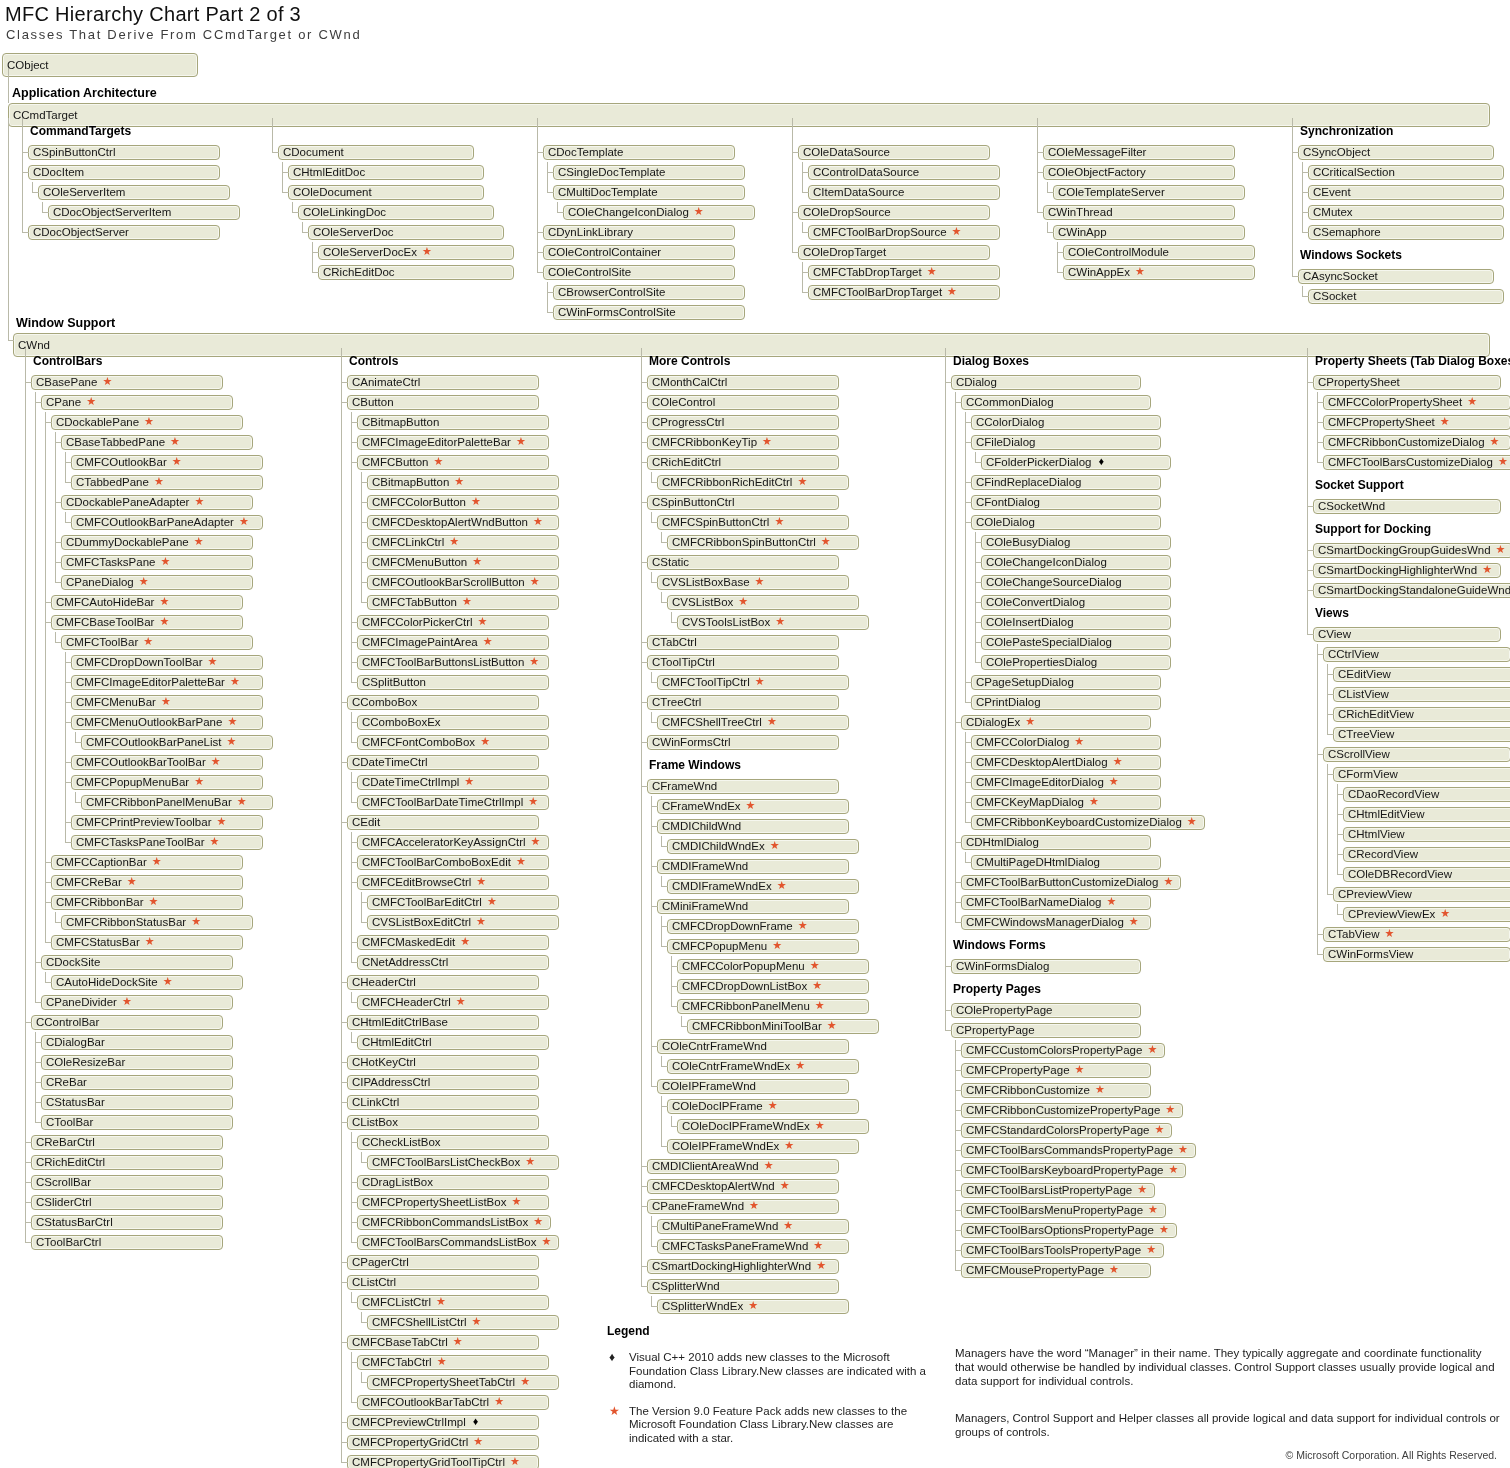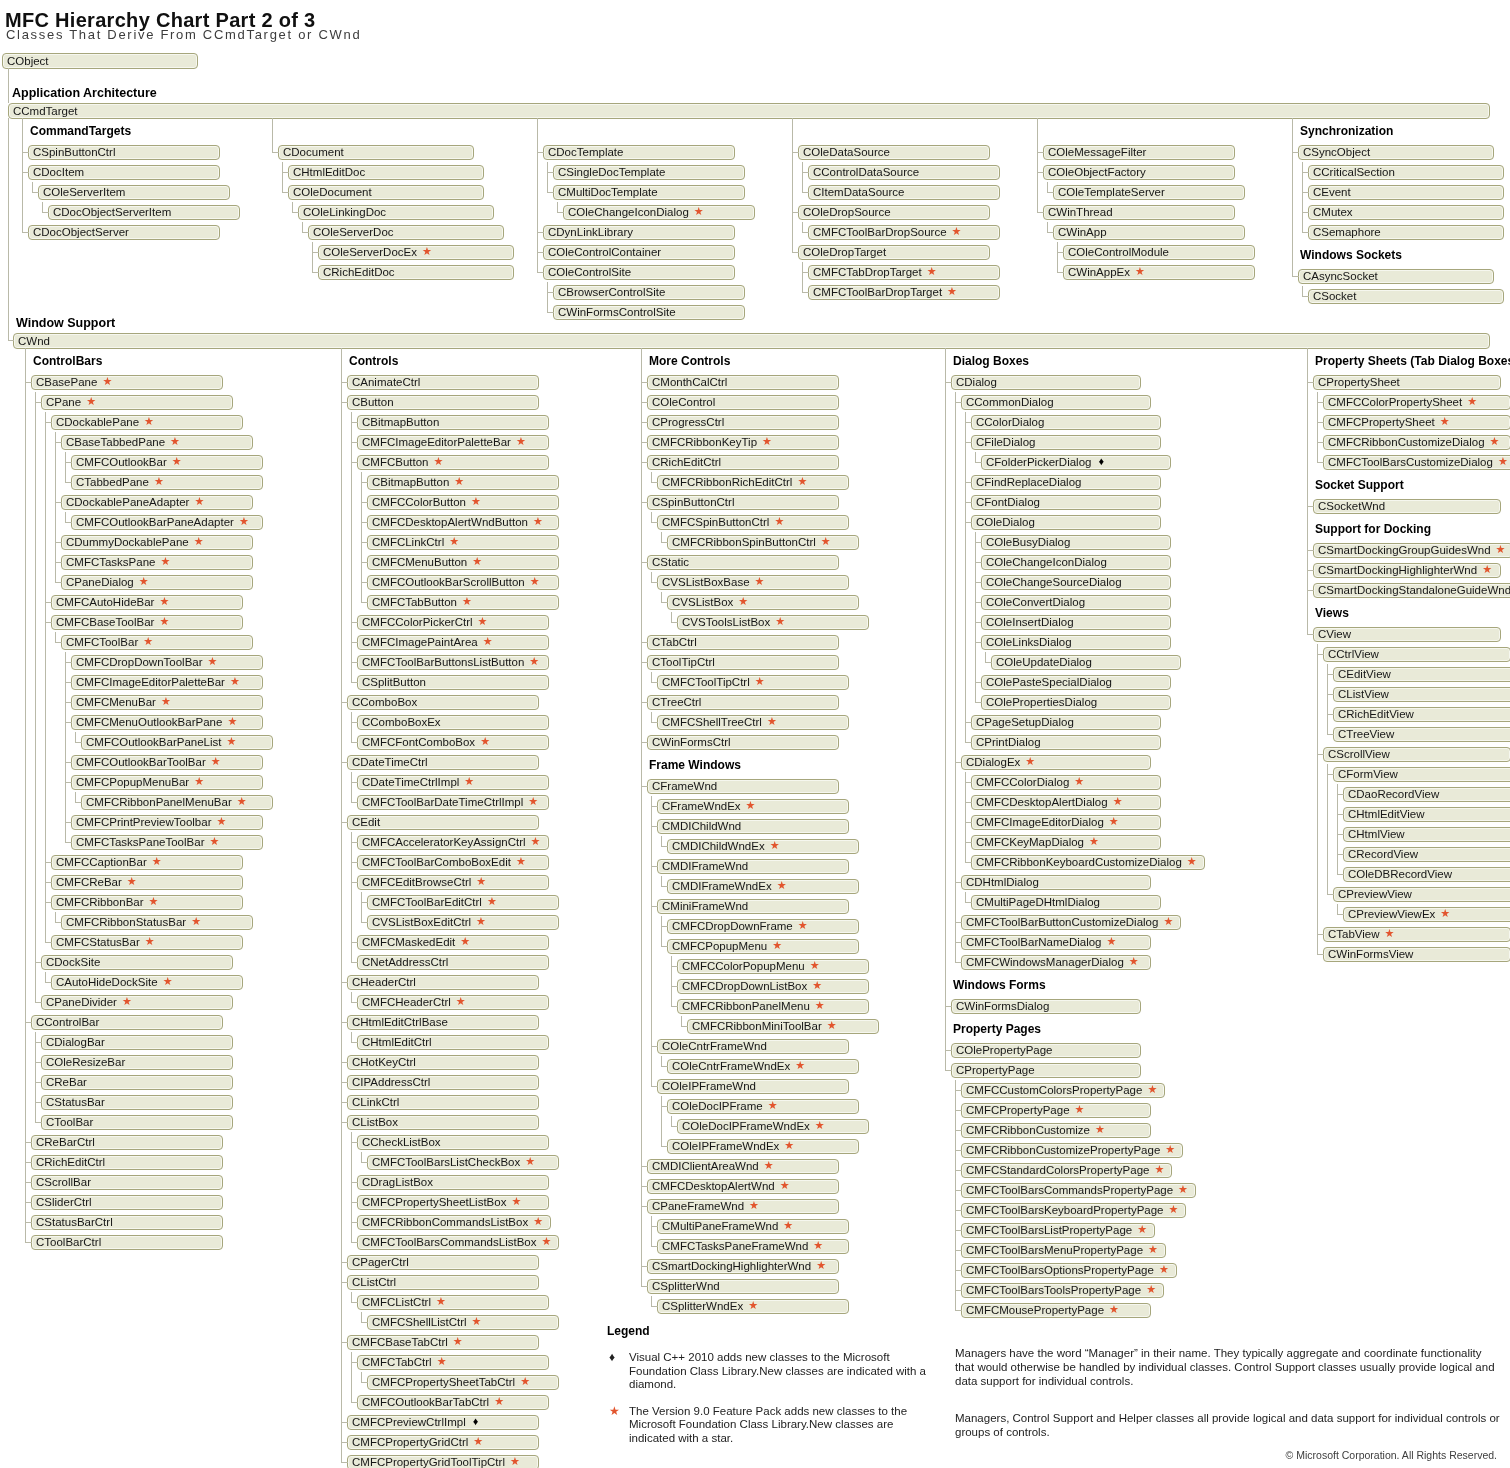--- a/index.html
+++ b/index.html
@@ -1,24 +1,24 @@
 <!DOCTYPE html>
 <html><head>
 <meta charset="utf-8">
 <style>
   html,body{margin:0;padding:0}
   body{position:relative;width:1510px;height:1468px;background:#ffffff;overflow:hidden;
        font-family:"Liberation Sans",sans-serif}
   .abs{position:absolute}
-  .pgtitle{left:5px;top:9px;font-size:20px;font-weight:bold;color:#101010;letter-spacing:.3px}
+  .pgtitle{left:5px;top:3px;font-size:20px;font-weight:normal;color:#101010;letter-spacing:.3px}
   .pgsub{left:6px;top:27px;font-size:13px;color:#3c3c3c;letter-spacing:1.7px}
   .sechd{font-weight:bold;font-size:12.5px;color:#000;white-space:nowrap}
   #apparch{left:12px;top:86px}
   #winsup{left:16px;top:316px}
-  .bbox{box-sizing:border-box;height:16px;background:#e9ead8;border:1px solid #a6a67c;border-radius:4px;
+  .bbox{box-sizing:border-box;height:24px;background:#e9ead8;border:1px solid #a6a67c;border-radius:4px;
         box-shadow:inset 0 0 0 1px rgba(255,255,255,.6);font-size:11.5px;color:#161616;
         display:flex;align-items:center;padding:0 6px 1px 4px;white-space:nowrap}
   #cobject{left:2px;top:53px;width:196px}
   #bar1{left:8px;top:103px;width:1482px}
   #bar2{left:13px;top:333px;width:1477px}
   .cline{position:absolute;background:#b9b9a8}
   #v1{left:8px;top:68px;width:1px;height:35px}
   #v2{left:8px;top:118px;width:1px;height:223px}
   #h2{left:8px;top:340px;width:6px;height:1px}
   
@@ -1762,36 +1762,20 @@
                   <li>
                     <div class="row">
                       <span class="box">
                         <span>COleInsertDialog</span>
                       </span>
                     </div>
                   </li>
                   <li>
                     <div class="row">
                       <span class="box">
-                        <span>COleLinksDialog</span>
-                      </span>
-                    </div>
-                    <ul>
-                      <li>
-                        <div class="row">
-                          <span class="box">
-                            <span>COleUpdateDialog</span>
-                          </span>
-                        </div>
-                      </li>
-                    </ul>
-                  </li>
-                  <li>
-                    <div class="row">
-                      <span class="box">
                         <span>COlePasteSpecialDialog</span>
                       </span>
                     </div>
                   </li>
                   <li>
                     <div class="row">
                       <span class="box">
                         <span>COlePropertiesDialog</span>
                       </span>
                     </div>

